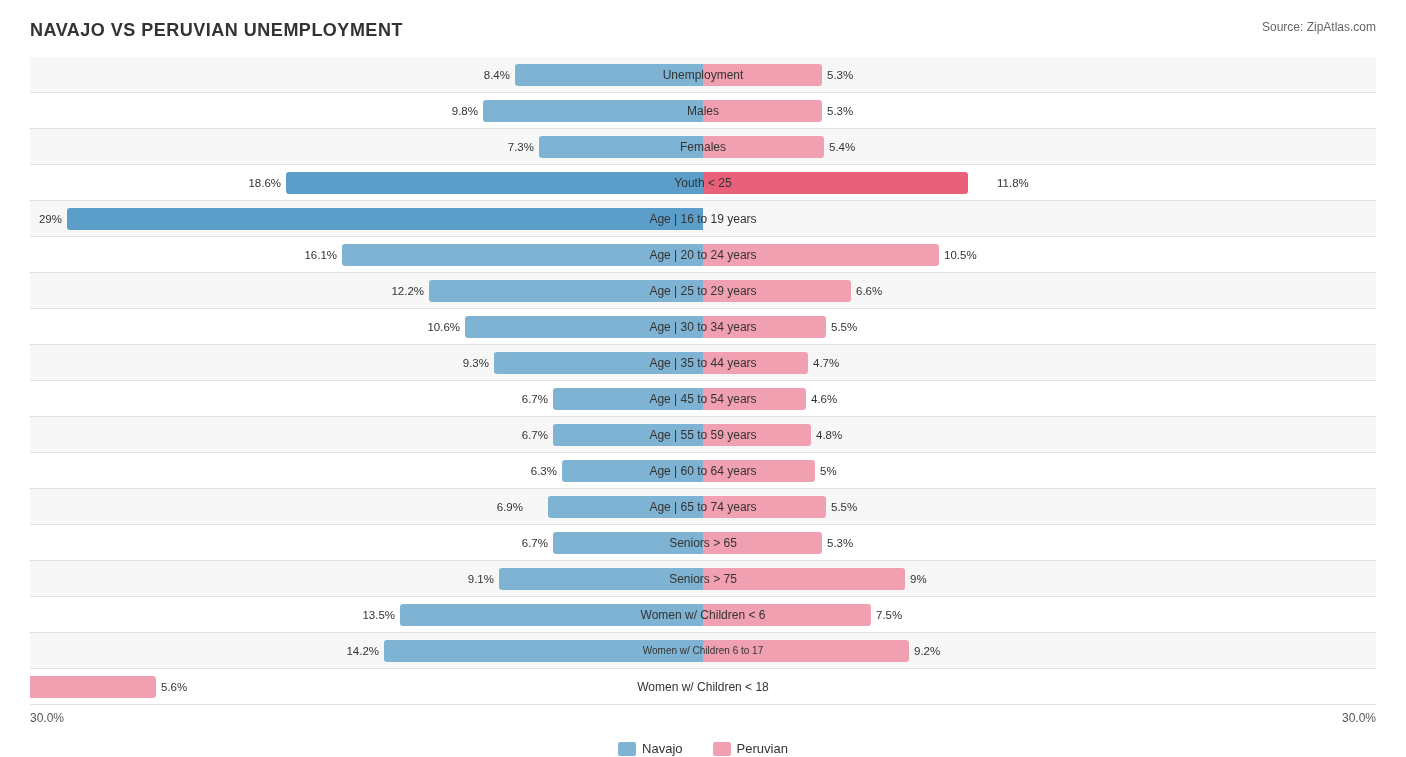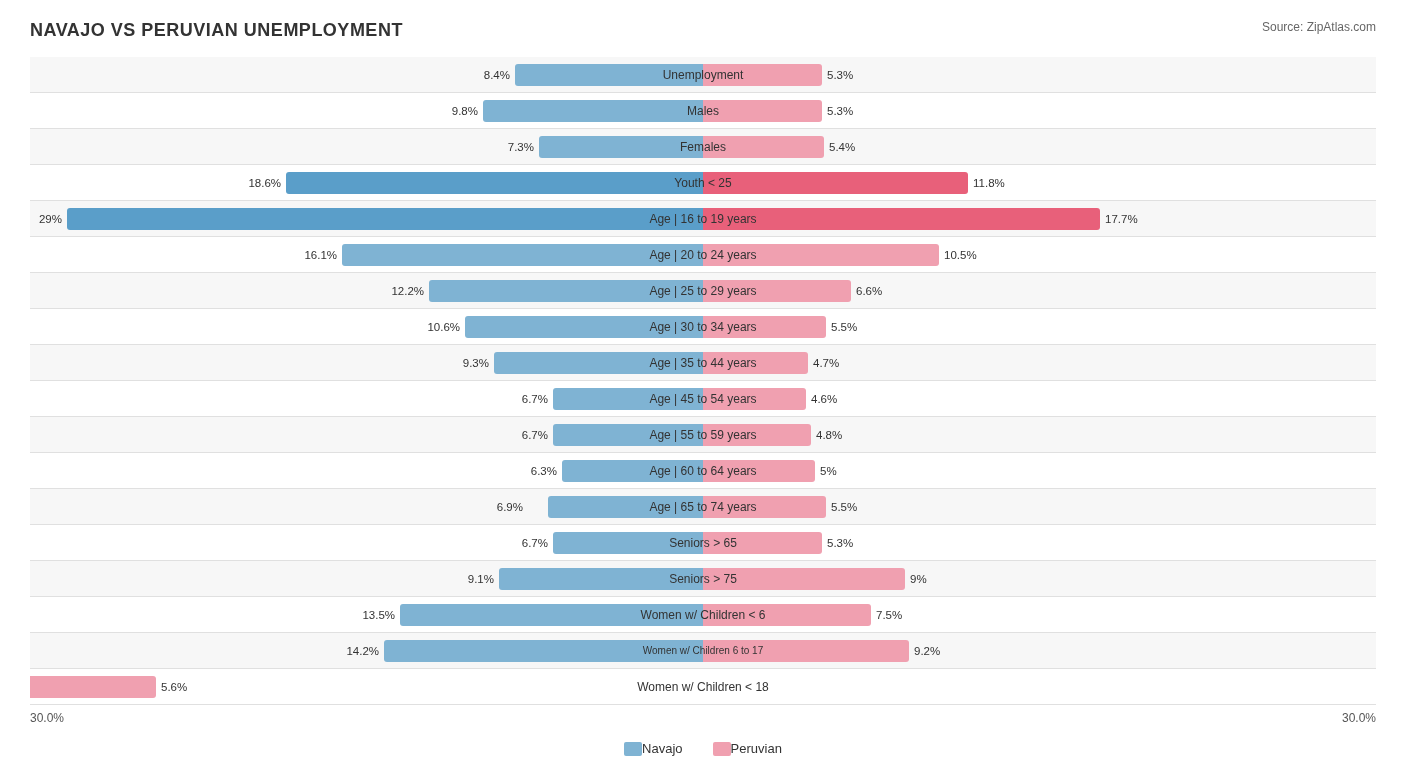--- a/index.html
+++ b/index.html
@@ -43,21 +43,21 @@
     }
     .legend {
       display: flex;
       justify-content: center;
       gap: 30px;
       margin-top: 6px;
     }
     .legend-item {
       display: flex;
       align-items: center;
-      gap: 0;
+      gap: 6px;
       font-size: 13px;
       color: #333;
     }
     .legend-box {
       width: 18px;
       height: 14px;
       border-radius: 2px;
     }
     .navajo-color { background: #7fb3d3; }
     .peruvian-color { background: #f0a0b0; }
@@ -104,35 +104,31 @@
           <div style="width: 121px; height: 22px; background: rgb(240, 160, 176); border-radius: 0px 3px 3px 0px;"></div>
           <span style="font-size: 11.5px; color: rgb(51, 51, 51); margin-left: 5px; white-space: nowrap;">5.4%</span>
         </div>
       </div>
       <div style="display: flex; align-items: center; width: 100%; height: 36px; border-bottom: 1px solid rgb(224, 224, 224); background: rgb(255, 255, 255); position: relative;">
         <div style="width: 50%; display: flex; align-items: center; justify-content: flex-end; height: 100%;">
           <span style="font-size: 11.5px; color: rgb(51, 51, 51); margin-right: 5px; white-space: nowrap; min-width: 32px; text-align: right;">18.6%</span>
           <div style="width: 417px; height: 22px; background: rgb(90, 158, 201); border-radius: 3px 0px 0px 3px;"></div>
         </div>
         <div style="position: absolute; left: 50%; transform: translateX(-50%); font-size: 12px; color: rgb(51, 51, 51); white-space: nowrap; z-index: 5; text-align: center; background: transparent;">Youth &lt; 25</div>
-        <div style="width: 50%; display: flex; align-items: center; justify-content: flex-start; height: 100%;">
+        <div style="width: 50%; display: flex; align-items: center; justify-content: flex-start; height: 100%; gap: 24px;">
           <div style="width: 265px; height: 22px; background: rgb(232, 96, 122); border-radius: 0px 3px 3px 0px;"></div>
           <span style="font-size: 11.5px; color: rgb(51, 51, 51); margin-left: 5px; white-space: nowrap;">11.8%</span>
         </div>
       </div>
       <div style="display: flex; align-items: center; width: 100%; height: 36px; border-bottom: 1px solid rgb(224, 224, 224); background: rgb(247, 247, 247); position: relative;">
         <div style="width: 50%; display: flex; align-items: center; justify-content: flex-start; height: 100%;">
           <span style="font-size: 11.5px; color: rgb(51, 51, 51); margin-right: 5px; white-space: nowrap; min-width: 32px; text-align: right;">29%</span>
           <div style="width: 651px; height: 22px; background: rgb(90, 158, 201); border-radius: 3px 0px 0px 3px;"></div>
         </div>
         <div style="position: absolute; left: 50%; transform: translateX(-50%); font-size: 12px; color: rgb(51, 51, 51); white-space: nowrap; z-index: 5; text-align: center; background: transparent;">Age | 16 to 19 years</div>
-        <div style="width: 50%; display: flex; align-items: center; justify-content: flex-start; height: 100%;">
-          <div style="width: 397px; height: 22px; background: rgb(232, 96, 122); border-radius: 0px 3px 3px 0px;"></div>
-          <span style="font-size: 11.5px; color: rgb(51, 51, 51); margin-left: 5px; white-space: nowrap;">17.7%</span>
-        </div>
       </div>
       <div style="display: flex; align-items: center; width: 100%; height: 36px; border-bottom: 1px solid rgb(224, 224, 224); background: rgb(255, 255, 255); position: relative;">
         <div style="width: 50%; display: flex; align-items: center; justify-content: flex-end; height: 100%;">
           <span style="font-size: 11.5px; color: rgb(51, 51, 51); margin-right: 5px; white-space: nowrap; min-width: 32px; text-align: right;">16.1%</span>
           <div style="width: 361px; height: 22px; background: rgb(127, 179, 211); border-radius: 3px 0px 0px 3px;"></div>
         </div>
         <div style="position: absolute; left: 50%; transform: translateX(-50%); font-size: 12px; color: rgb(51, 51, 51); white-space: nowrap; z-index: 5; text-align: center; background: transparent;">Age | 20 to 24 years</div>
         <div style="width: 50%; display: flex; align-items: center; justify-content: flex-start; height: 100%;">
           <div style="width: 236px; height: 22px; background: rgb(240, 160, 176); border-radius: 0px 3px 3px 0px;"></div>
           <span style="font-size: 11.5px; color: rgb(51, 51, 51); margin-left: 5px; white-space: nowrap;">10.5%</span>

